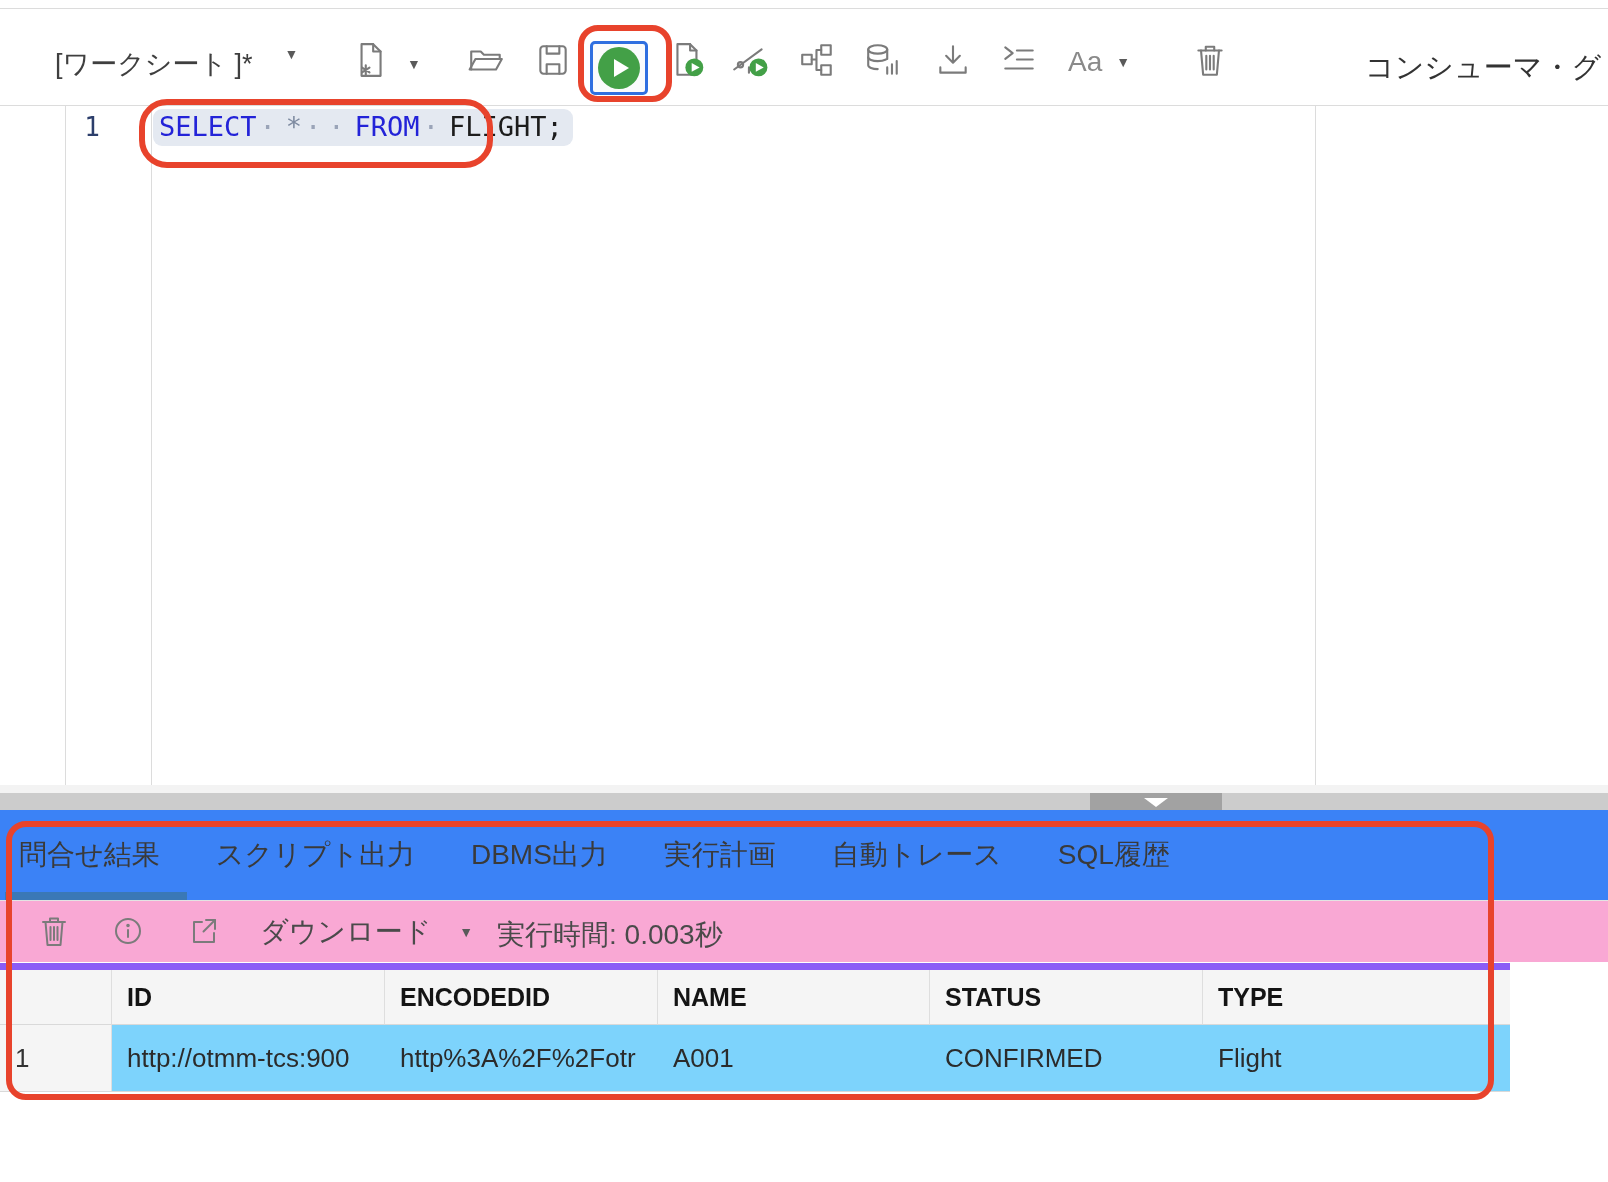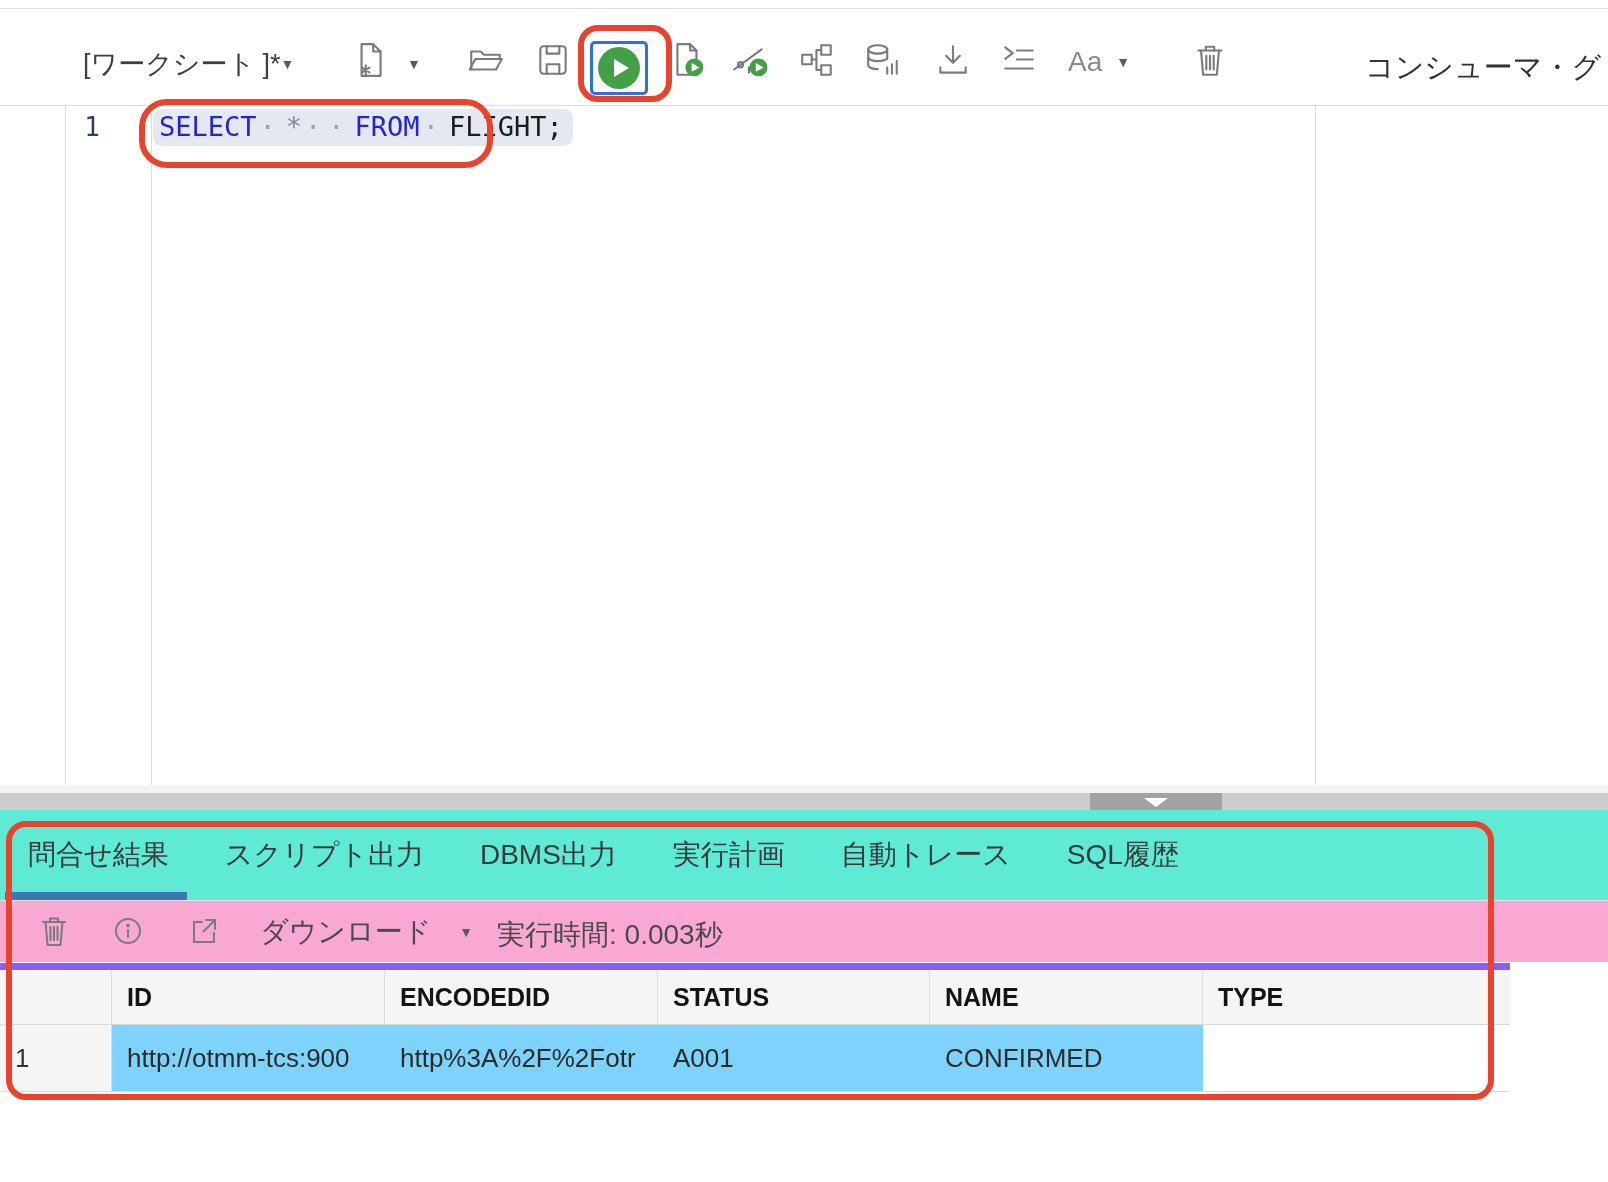--- a/index.html
+++ b/index.html
@@ -6,21 +6,21 @@
   #stage{position:relative;width:1608px;height:1182px;background:#fff;overflow:hidden;
          font-family:"Liberation Sans","DejaVu Sans",sans-serif;color:#333;}
   .hline{position:absolute;left:0;width:1608px;height:1px;background:#dcdcdc;}
   .vline{position:absolute;width:1px;background:#dcdcdc;}
 
   
   #toolbar{position:absolute;left:0;top:10px;width:1608px;height:96px;background:#fff;}
   .tb-btn{position:absolute;top:29px;width:44px;height:44px;border:none;background:transparent;
           padding:0;display:flex;align-items:center;justify-content:center;cursor:pointer;}
   .tb-btn svg{stroke:#7b7b7b;fill:none;stroke-width:2;stroke-linecap:round;stroke-linejoin:round;}
-  #worksheet-sel{position:absolute;left:55px;top:36px;font-size:27px;color:#3f3f3f;display:flex;align-items:center;gap:0;cursor:pointer;margin-left:28px;}
+  #worksheet-sel{position:absolute;left:55px;top:36px;font-size:27px;color:#3f3f3f;display:flex;align-items:flex-start;gap:32px;cursor:pointer;}
   .caret{font-size:14px;color:#5a5a5a;}
   .caret-btn{position:absolute;top:42px;width:24px;height:24px;border:none;background:transparent;padding:0;cursor:pointer;font-size:14px;color:#5a5a5a;}
   #aa-btn{position:absolute;left:1068px;top:36px;border:none;background:transparent;padding:0;cursor:pointer;
           font-size:28px;color:#8a8a8a;display:flex;align-items:center;gap:14px;}
   #consumer-label{position:absolute;left:1365px;top:38px;width:243px;overflow:hidden;white-space:nowrap;
                   font-size:29px;color:#333;}
   
   #play-btn{position:absolute;left:590px;top:31px;width:58px;height:54px;background:#fafbfc;
             border:3px solid #2f6fe0;border-radius:5px;display:flex;align-items:center;justify-content:center;cursor:pointer;padding:0;}
   #play-circle{width:42px;height:42px;border-radius:50%;background:#43a047;display:flex;align-items:center;justify-content:center;}
@@ -39,22 +39,22 @@
 
   
   #split-strip{position:absolute;left:0;top:785px;width:1608px;height:8px;background:#f3f3f3;}
   #split-bar{position:absolute;left:0;top:793px;width:1608px;height:17px;background:#cccccc;}
   #split-handle{position:absolute;left:1090px;top:793px;width:132px;height:17px;background:#a2a2a2;
                 display:flex;align-items:center;justify-content:center;cursor:row-resize;}
   #split-handle .tri{width:0;height:0;border-top:9px solid #fff;border-left:12px solid transparent;border-right:12px solid transparent;margin-top:2px;}
 
   
   #panel{position:absolute;left:0;top:810px;width:1608px;height:372px;background:#fff;}
-  #tabbar{position:absolute;left:0;top:0;width:1608px;height:90px;background:#5eead4;
-          display:flex;align-items:center;padding-left:28px;gap:56px;box-sizing:border-box;}
+  #tabbar{position:absolute;left:0;top:0;width:1608px;height:90px;background:#3b82f6;
+          display:flex;align-items:center;padding-left:19px;gap:56px;box-sizing:border-box;}
   .tab{font-size:28px;color:#3a3a3a;cursor:pointer;white-space:nowrap;}
   #tab-underline{position:absolute;left:5px;top:82px;width:182px;height:8px;background:#3a78b6;}
   #tabbar-border{position:absolute;left:0;top:90px;width:1608px;height:1px;background:#e3e3e3;}
   #res-toolbar{position:absolute;left:0;top:91px;width:1608px;height:61px;background:#f9a8d4;}
   .res-btn{position:absolute;top:9px;width:44px;height:44px;border:none;background:transparent;padding:0;
            display:flex;align-items:center;justify-content:center;cursor:pointer;}
   .res-btn svg{stroke:#7b7b7b;fill:none;stroke-width:2;stroke-linecap:round;stroke-linejoin:round;}
   #dl-btn{position:absolute;left:260px;top:12px;border:none;background:transparent;padding:0;cursor:pointer;
           font-size:28px;color:#4a4a4a;display:flex;align-items:center;gap:28px;}
   #elapsed{position:absolute;left:497px;top:15px;font-size:28px;color:#4a4a4a;}
@@ -271,30 +271,31 @@
         <span class="caret">▼</span>
       </button>
       <span id="elapsed">実行時間: 0.003秒</span>
     </div>
 
     <div id="grid">
       <div class="grid-row">
         <div class="hcell"></div>
         <div class="hcell">ID</div>
         <div class="hcell">ENCODEDID</div>
+        <div class="hcell">NAME</div>
         <div class="hcell">STATUS</div>
-        <div class="hcell">NAME</div>
         <div class="hcell" style="border-right:none;">TYPE</div>
       </div>
       <div class="grid-row">
         <div class="dcell numcell">1</div>
         <div class="dcell">http://otmm-tcs:900</div>
         <div class="dcell">http%3A%2F%2Fotr</div>
         <div class="dcell">A001</div>
         <div class="dcell">CONFIRMED</div>
+        <div class="dcell">Flight</div>
       </div>
     </div>
   </div>
 
   <div class="annot" style="left:578px;top:25px;width:82px;height:65px;border-radius:20px;"></div>
   <div class="annot" style="left:139px;top:99px;width:342px;height:57px;border-radius:28px;"></div>
   <div class="annot" style="left:6px;top:821px;width:1476px;height:267px;border-radius:20px;"></div>
 
 </div>
 

